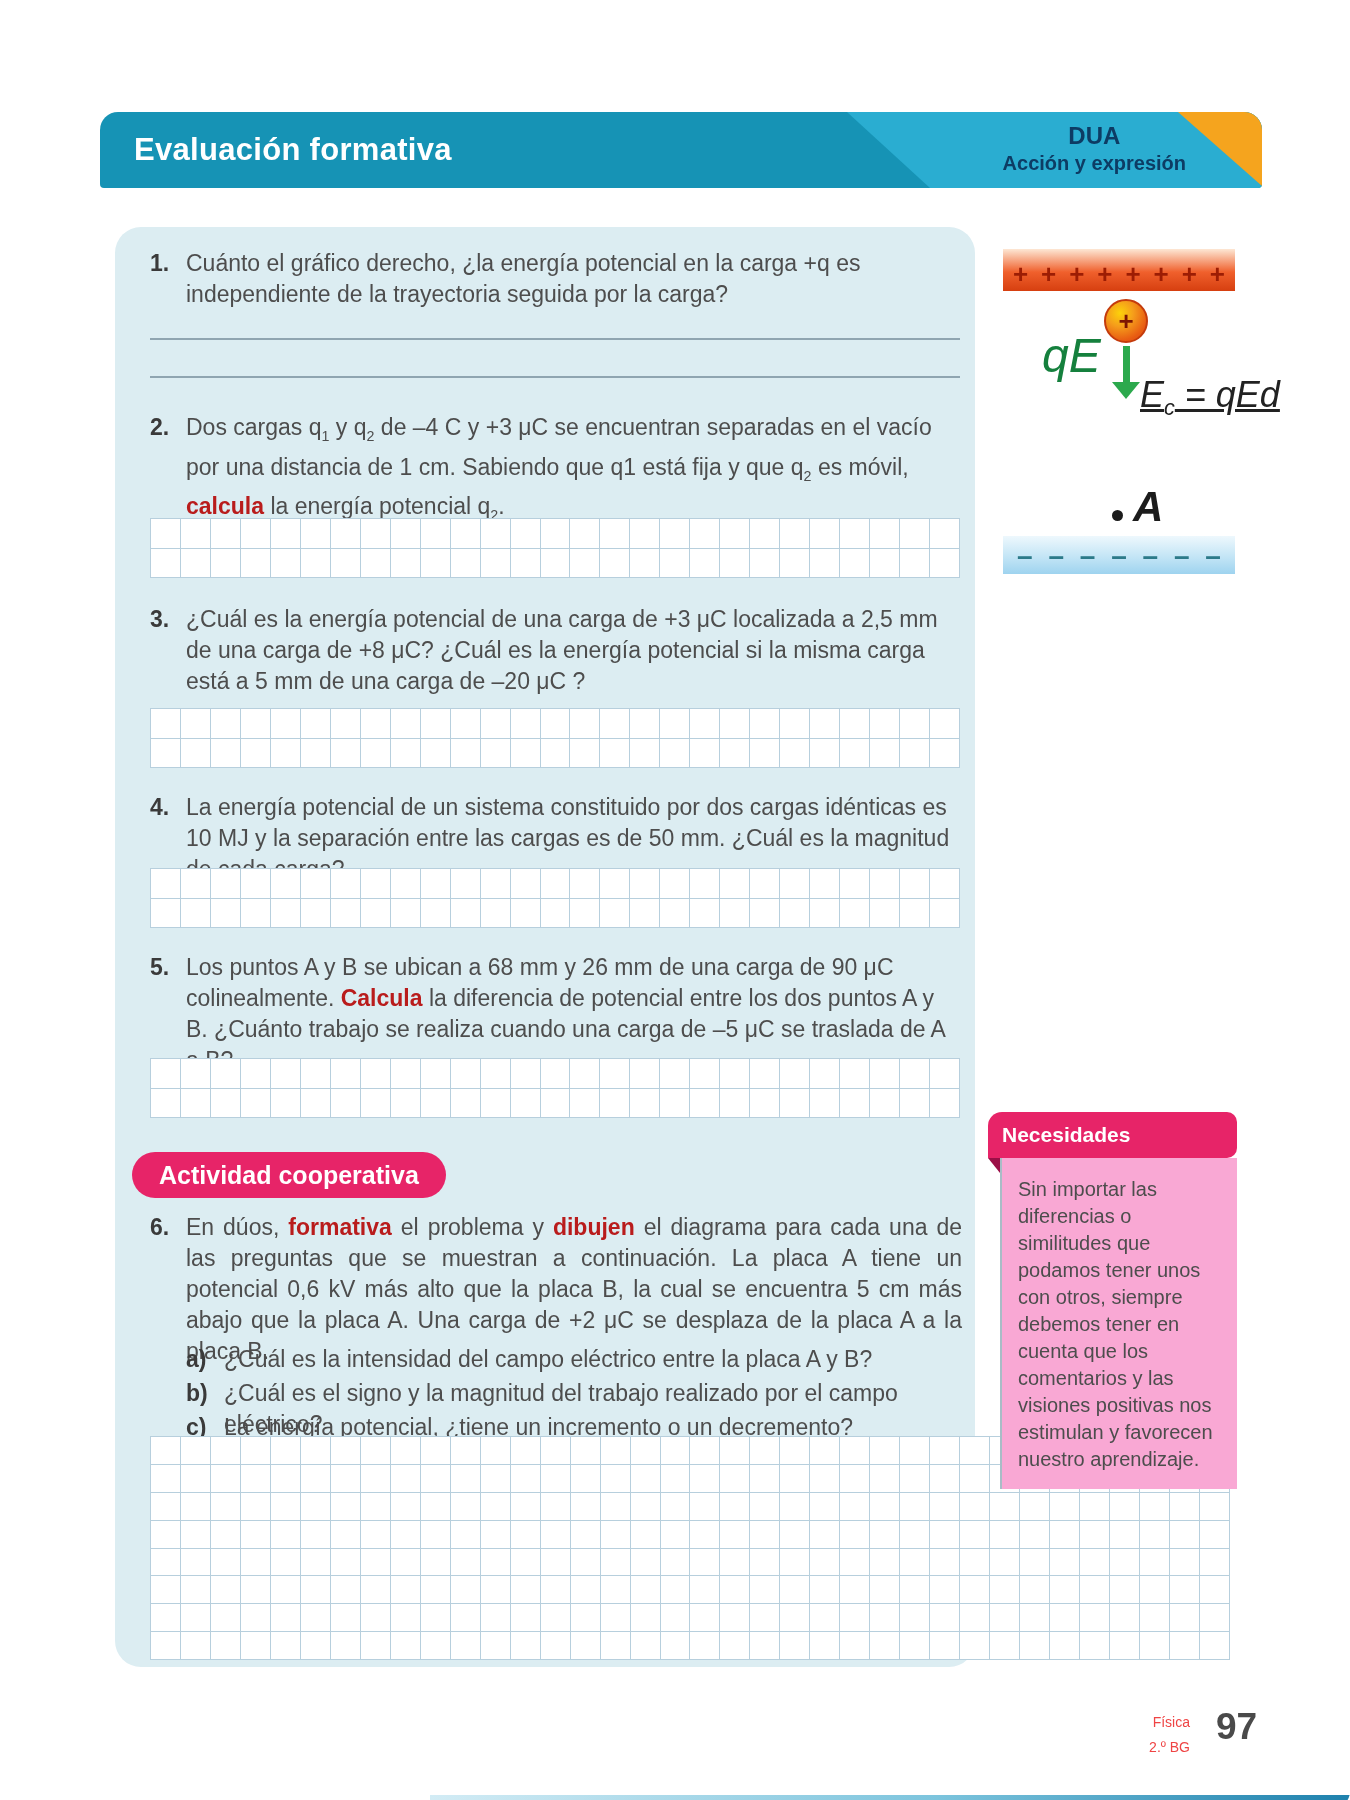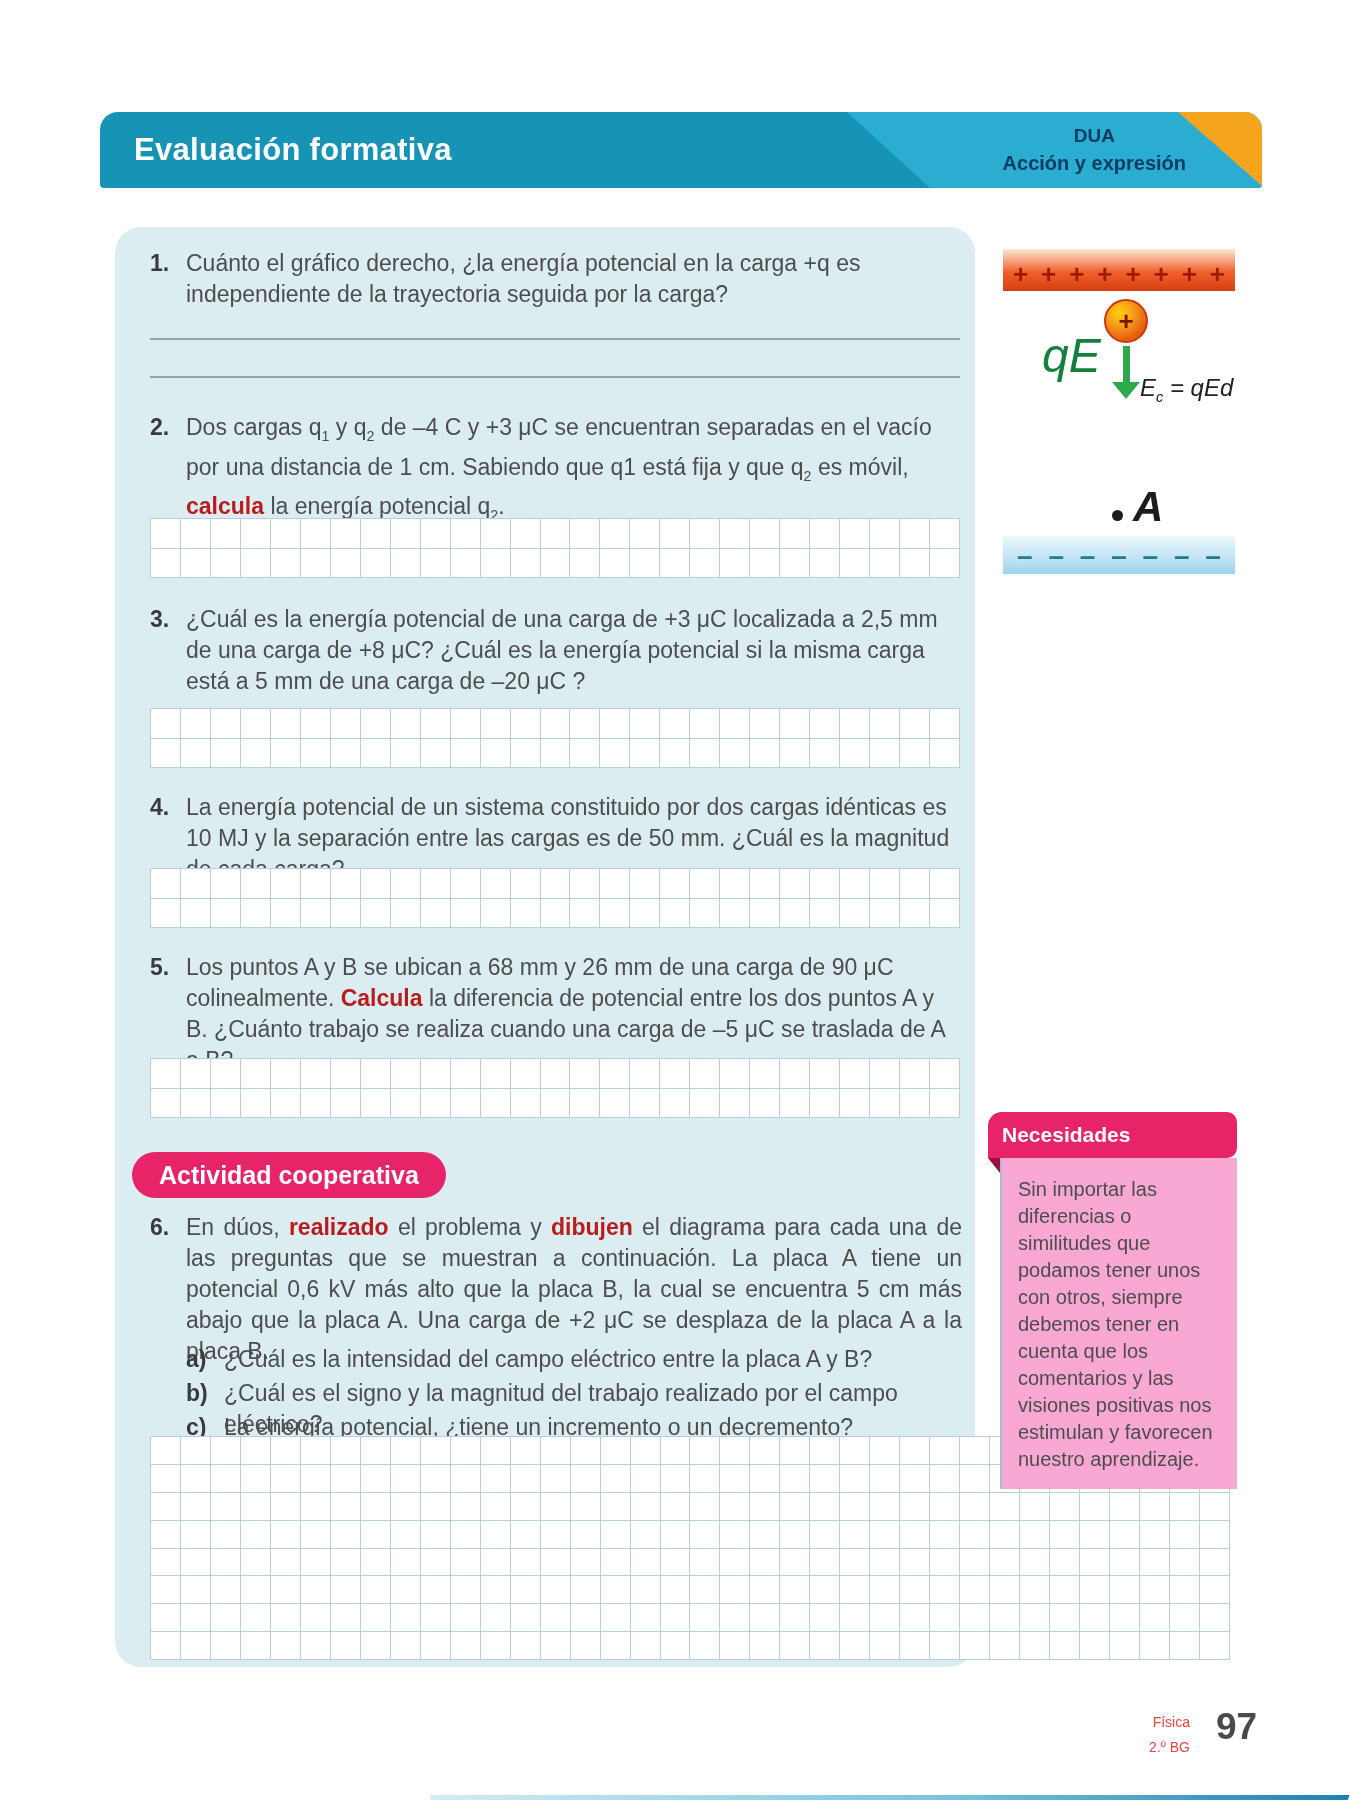--- a/index.html
+++ b/index.html
@@ -15,21 +15,21 @@
   .header{position:absolute;left:100px;top:100px;width:1162px;height:76px;
     background:var(--header-teal);border-radius:18px 18px 4px 4px;overflow:hidden;}
   .header-cyan{position:absolute;top:0;right:0;width:480px;height:100%;
     background:var(--header-cyan);
     clip-path:polygon(65px 0,100% 0,100% 100%,148px 100%);}
   .header-orange{position:absolute;top:0;right:0;width:84px;height:74px;
     background:var(--corner-orange);clip-path:polygon(0 0,100% 0,100% 100%);}
   .header-title{position:absolute;left:34px;top:50%;transform:translateY(-50%);
     color:#fff;font-size:31px;font-weight:700;letter-spacing:.3px;}
   .dua-block{position:absolute;right:76px;top:9px;text-align:center;color:var(--dua-navy);}
-  .dua-title{font-size:19px;font-weight:700;line-height:30px;}
+  .dua-title{font-size:24px;font-weight:700;line-height:30px;}
   .dua-sub{font-size:20px;font-weight:700;line-height:24px;}
 
   
   .panel{position:absolute;left:115px;top:215px;width:860px;height:1440px;
     background:var(--panel-blue);border-radius:26px;}
 
   
   .q{position:absolute;left:150px;width:812px;display:flex;}
   .q-num{width:36px;flex:0 0 36px;font-weight:700;color:#3a3a3a;font-size:23px;line-height:31px;}
   .q-text{flex:1;color:var(--text-gray);font-size:23px;line-height:31px;}
@@ -63,22 +63,22 @@
     background:radial-gradient(circle at 35% 30%,#fcd20a 0%,#f59d1b 35%,#e85c12 72%,#d94a0e 100%);
     border:2px solid #c43b0c;display:flex;align-items:center;justify-content:center;}
   .charge-ball span{color:#7e1502;font-size:26px;font-weight:700;line-height:1;}
   .qe-label{position:absolute;left:1042px;top:316px;font-size:48px;font-style:italic;
     font-weight:500;color:#15803d;}
   .force-arrow{position:absolute;left:1112px;top:334px;width:28px;height:54px;}
   .force-arrow .shaft{position:absolute;left:11px;top:0;width:7px;height:38px;background:var(--arrow-green);}
   .force-arrow .head{position:absolute;left:0;top:36px;width:0;height:0;
     border-left:14px solid transparent;border-right:14px solid transparent;
     border-top:17px solid var(--arrow-green);}
-  .formula{position:absolute;left:1140px;top:362px;font-size:24px;font-style:italic;
-    font-weight:500;color:#222;}
+  .formula{position:absolute;left:1140px;top:362px;font-size:36px;font-style:italic;
+    font-weight:500;color:#222;text-decoration:underline;}
   .formula sub{font-size:0.6em;}
   .point-a{position:absolute;left:1112px;top:474px;display:flex;align-items:flex-end;}
   .point-a .dot{width:11px;height:11px;border-radius:50%;background:#1c1c1c;
     display:inline-block;margin:0 10px 7px 0;}
   .point-a .letter{font-size:42px;font-style:italic;font-weight:600;color:#1c1c1c;line-height:1;}
   .plate-neg{position:absolute;left:1003px;top:524px;width:232px;height:38px;
     background:linear-gradient(180deg,#eef8fd 0%,#bfe3f5 60%,#9ed3ef 100%);
     display:flex;justify-content:space-between;align-items:flex-end;padding:0 14px 4px 14px;}
   .plate-neg span{color:#2c7a89;font-size:28px;font-weight:700;line-height:1;}
 
@@ -365,21 +365,21 @@
       <div class="cell"></div>
       <div class="cell"></div>
       <div class="cell"></div>
       <div class="cell"></div>
     </div>
 
   <div class="coop-badge">Actividad cooperativa</div>
 
   <div class="q justify" style="top:1200px">
     <span class="q-num">6.</span>
-    <div class="q-text">En dúos, <b>realizado</b> el problema y <b>dibujen</b> el diagrama para cada una de las preguntas que se muestran a continuación. La placa A tiene un potencial 0,6 kV más alto que la placa B, la cual se encuentra 5 cm más abajo que la placa A. Una carga de +2 μC se desplaza de la placa A a la placa B.</div>
+    <div class="q-text">En dúos, <b>formativa</b> el problema y <b>dibujen</b> el diagrama para cada una de las preguntas que se muestran a continuación. La placa A tiene un potencial 0,6 kV más alto que la placa B, la cual se encuentra 5 cm más abajo que la placa A. Una carga de +2 μC se desplaza de la placa A a la placa B.</div>
   </div>
   <div class="sub-q" style="top:1332px">
     <span class="sub-letter">a)</span>
     <div class="sub-text">¿Cuál es la intensidad del campo eléctrico entre la placa A y B?</div>
   </div>
   <div class="sub-q" style="top:1366px">
     <span class="sub-letter">b)</span>
     <div class="sub-text">¿Cuál es el signo y la magnitud del trabajo realizado por el campo eléctrico?</div>
   </div>
   <div class="sub-q" style="top:1400px">

